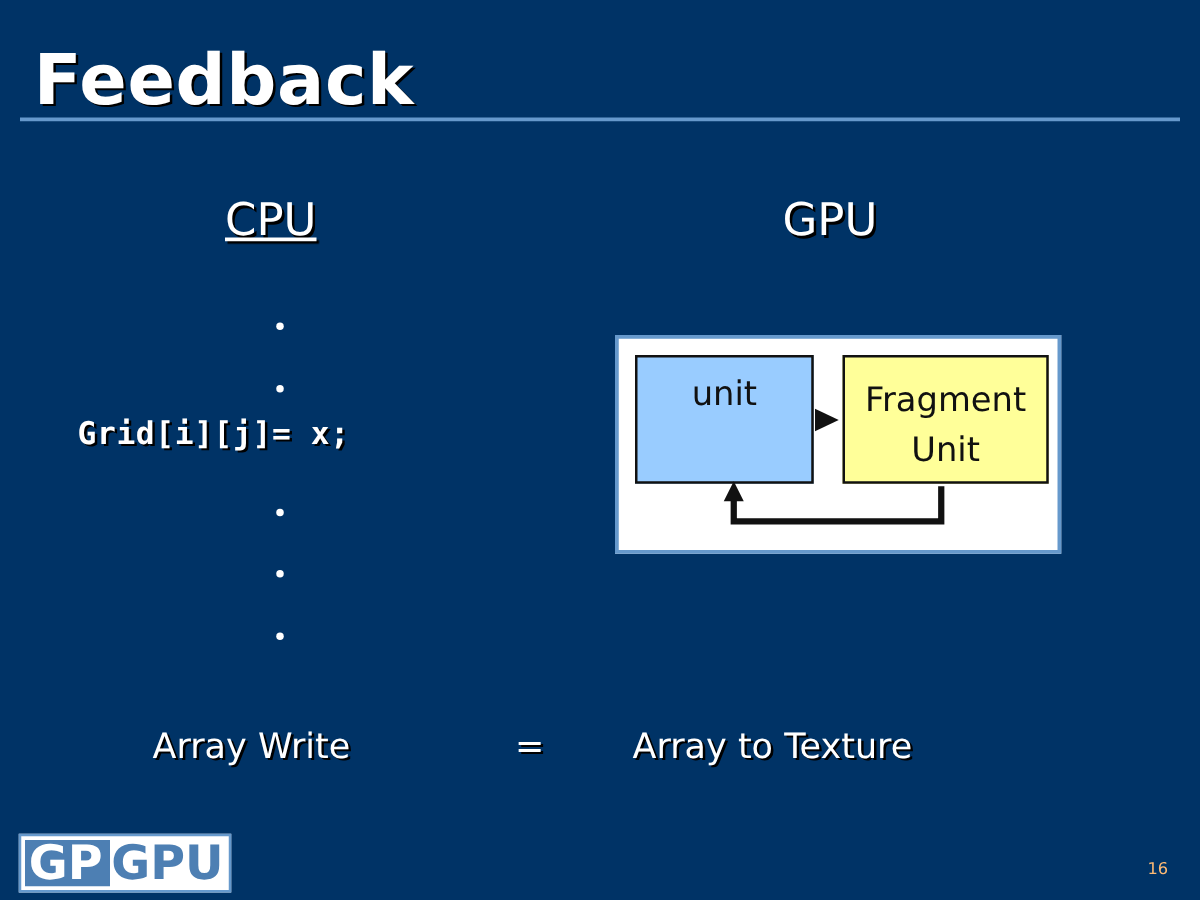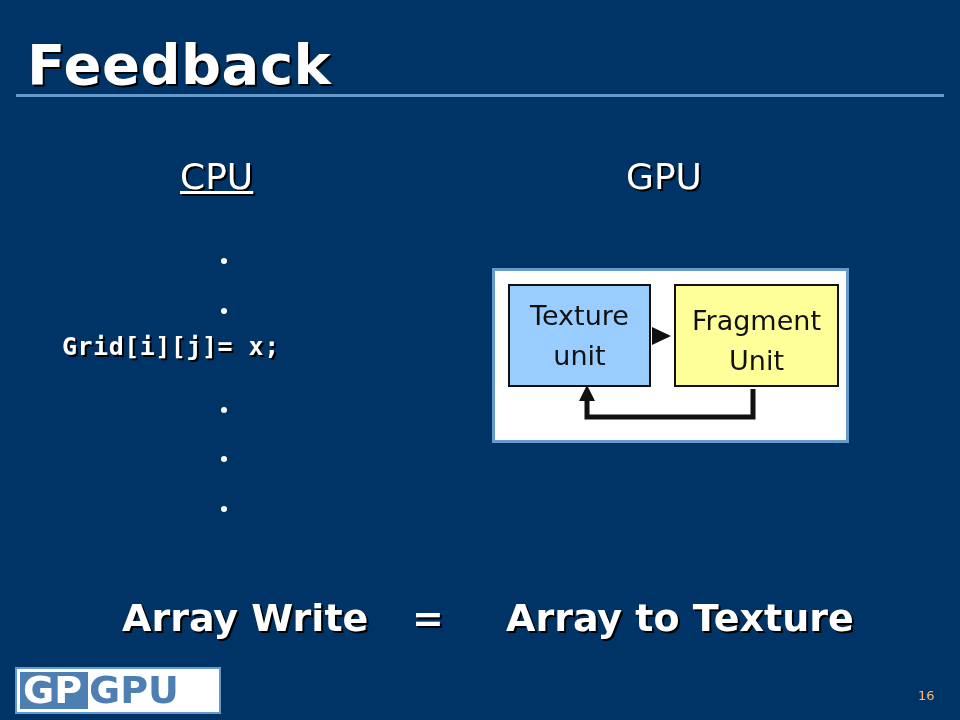--- a/index.html
+++ b/index.html
@@ -13,23 +13,23 @@
   .gpu { left:626px; }
   .dot { position:absolute; left:221px; width:6px; height:6px; border-radius:50%; background:#fff; }
   .code { position:absolute; left:62px; top:332px; font-family:"DejaVu Sans Mono", monospace;
           font-weight:bold; font-size:25px; text-shadow:2px 2px 0 #000; letter-spacing:0.5px; }
   .diagram { position:absolute; left:492px; top:268px; width:357px; height:175px;
              background:#fff; border:3px solid #6699cc; box-sizing:border-box; }
   .box { position:absolute; border:2px solid #111; box-sizing:border-box; color:#111;
          font-size:27px; text-align:center; line-height:40px; }
   .tex { left:13px; top:13px; width:143px; height:103px; background:#99ccff; padding-top:10px; }
   .frag { left:179px; top:13px; width:165px; height:103px; background:#ffff99; padding-top:15px; }
-  .bottom { position:absolute; top:580px; font-size:38px; font-weight:bold; text-shadow:2px 2px 0 #000;margin-top:16px; }
+  .bottom { position:absolute; top:580px; font-size:28px; font-weight:normal; text-shadow:2px 2px 0 #000; }
   .b1 { left:122px; } .b2 { left:412px; } .b3 { left:506px; }
-  .logo { position:absolute; left:15px; top:667px; width:206px; height:47px; background:#fff;
+  .logo { position:absolute; left:15px; top:667px; width:170px; height:47px; background:#fff;
           box-sizing:border-box; border:2px solid #6699cc; }
   .logo .gp1 { position:absolute; left:3px; top:3px; width:68px; height:37px; background:#4d7fb3; }
   .logo span { position:absolute; top:0; font-size:38px; font-weight:bold; line-height:43px; }
   .pnum { position:absolute; left:918px; top:688px; font-size:13px; color:#fdba74; }
 </style>
 </head>
 <body>
 
 <div class="title">Feedback</div>
 <div class="rule"></div>
@@ -39,21 +39,20 @@
 
 <div class="dot" style="top:258px"></div>
 <div class="dot" style="top:308px"></div>
 <div class="code">Grid[i][j]= x;</div>
 <div class="dot" style="top:407px"></div>
 <div class="dot" style="top:456px"></div>
 <div class="dot" style="top:506px"></div>
 
 <div class="diagram">
   <div class="box tex">
-    <div>Texture</div>
     <div>unit</div>
   </div>
   <div class="box frag">
     <div>Fragment</div>
     <div>Unit</div>
   </div>
   <svg width="351" height="169" style="position:absolute;left:0;top:0">
     <polygon points="157,56 176,65 157,74" fill="#111"></polygon>
     <polyline points="258,118 258,146 92,146 92,126" fill="none" stroke="#111" stroke-width="5"></polyline>
     <polygon points="84,130 92,114 100,130" fill="#111"></polygon>

